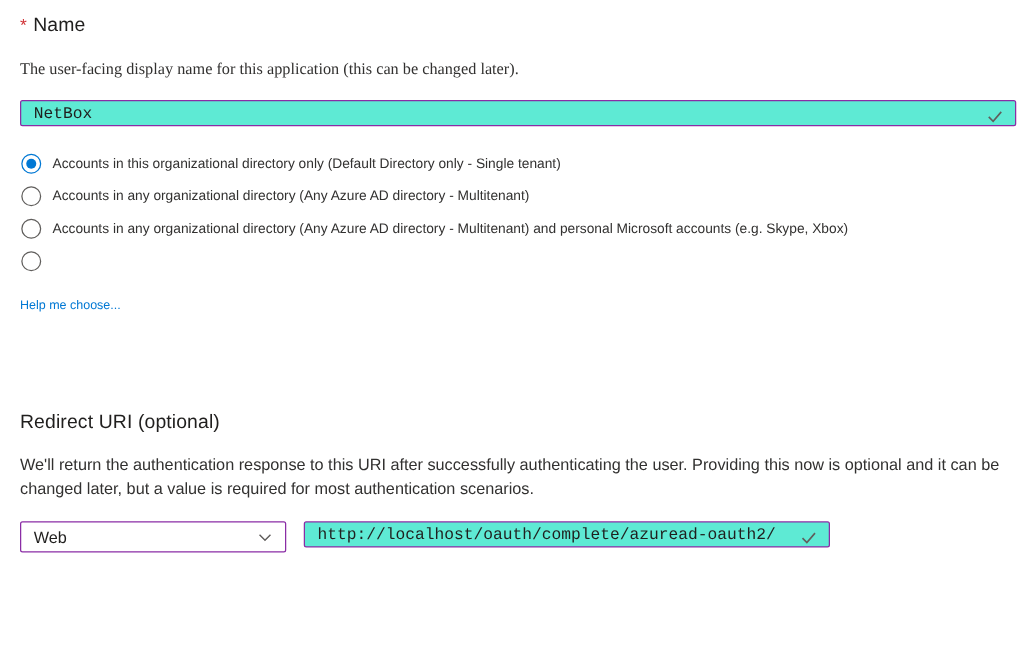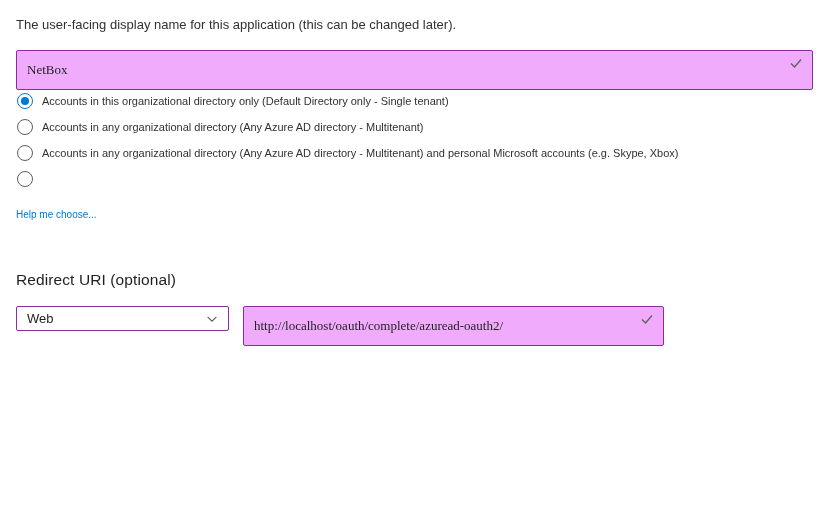--- a/index.html
+++ b/index.html
@@ -20,38 +20,38 @@
   }
   .required-star { color: #d13438; margin-right: 5px; font-size: 14px; }
 
   .desc-text {
     font-size: 13px;
     line-height: 19px;
     color: #323130;
   }
 
   .name-heading { padding-top: 12px; }
-  .name-desc { margin-top: 15px; }
+  .name-desc { margin-top: 15px; font-family: Liberation Serif, serif; }
 
   .text-input-wrap {
     position: relative;
     margin-top: 16px;
     height: 25px;
   }
   .text-input {
     width: 100%;
-    height: 40px;
+    height: 21px;
     border: 1.5px solid #8a2da5;
     border-radius: 2px;
     padding: 0 28px 0 10px;
-    font-family: Liberation Serif, serif;
+    font-family: Liberation Mono, monospace;
     font-size: 13px;
     color: #201f1e;
     outline: none;
-    background: #f0abfc;
+    background: #5eead4;
   }
   .input-check {
     position: absolute;
     right: 9px; top: 50%;
     transform: translateY(-50%);
     width: 16px; height: 16px;
     pointer-events: none;
   }
 
   .sat-heading { margin-top: 43px; }
@@ -88,21 +88,21 @@
 
   .help-link {
     display: inline-block;
     margin-top: 17px;
     font-size: 10px;
     color: #0078d4;
     text-decoration: none;
     cursor: pointer;
   }
 
-  .redirect-heading { margin-top: 49px; }
+  .redirect-heading { margin-top: 77px; }
   .redirect-desc { margin-top: 15px; max-width: 786px; }
 
   .controls-row {
     margin-top: 17px;
     display: flex;
     gap: 14px;
   }
   .dropdown {
     position: relative;
     width: 213px;
@@ -130,20 +130,23 @@
     height: 25px;
     margin-top: 0;
   }
 </style>
 </head>
 <body>
 
 <div class="page">
 
   
+  <div class="section-heading name-heading">
+    <span class="required-star">*</span><span>Name</span>
+  </div>
   <div class="desc-text name-desc">The user-facing display name for this application (this can be changed later).</div>
   <div class="text-input-wrap">
     <input class="text-input" type="text" value="NetBox" style="">
     <svg class="input-check" viewBox="0 0 16 16">
       <path d="M3 8.5 L6.5 12 L13 4.5" fill="none" stroke="#605e5c" stroke-width="1.3"></path>
     </svg>
   </div>
 
   
 
@@ -162,20 +165,21 @@
     </div>
     <div class="radio-row">
       <span class="radio-circle"></span>
     </div>
   </div>
 
   <a class="help-link">Help me choose...</a>
 
   
   <div class="section-heading redirect-heading">Redirect URI (optional)</div>
+  <div class="desc-text redirect-desc">We'll return the authentication response to this URI after successfully authenticating the user. Providing this now is optional and it can be changed later, but a value is required for most authentication scenarios.</div>
 
   <div class="controls-row">
     <div class="dropdown">
       <span>Web</span>
       <svg class="dropdown-chevron" viewBox="0 0 16 16">
         <path d="M3 5.5 L8 10.5 L13 5.5" fill="none" stroke="#605e5c" stroke-width="1.3"></path>
       </svg>
     </div>
     <div class="text-input-wrap uri-input-wrap">
       <input class="text-input" type="text" value="http://localhost/oauth/complete/azuread-oauth2/" style="">

